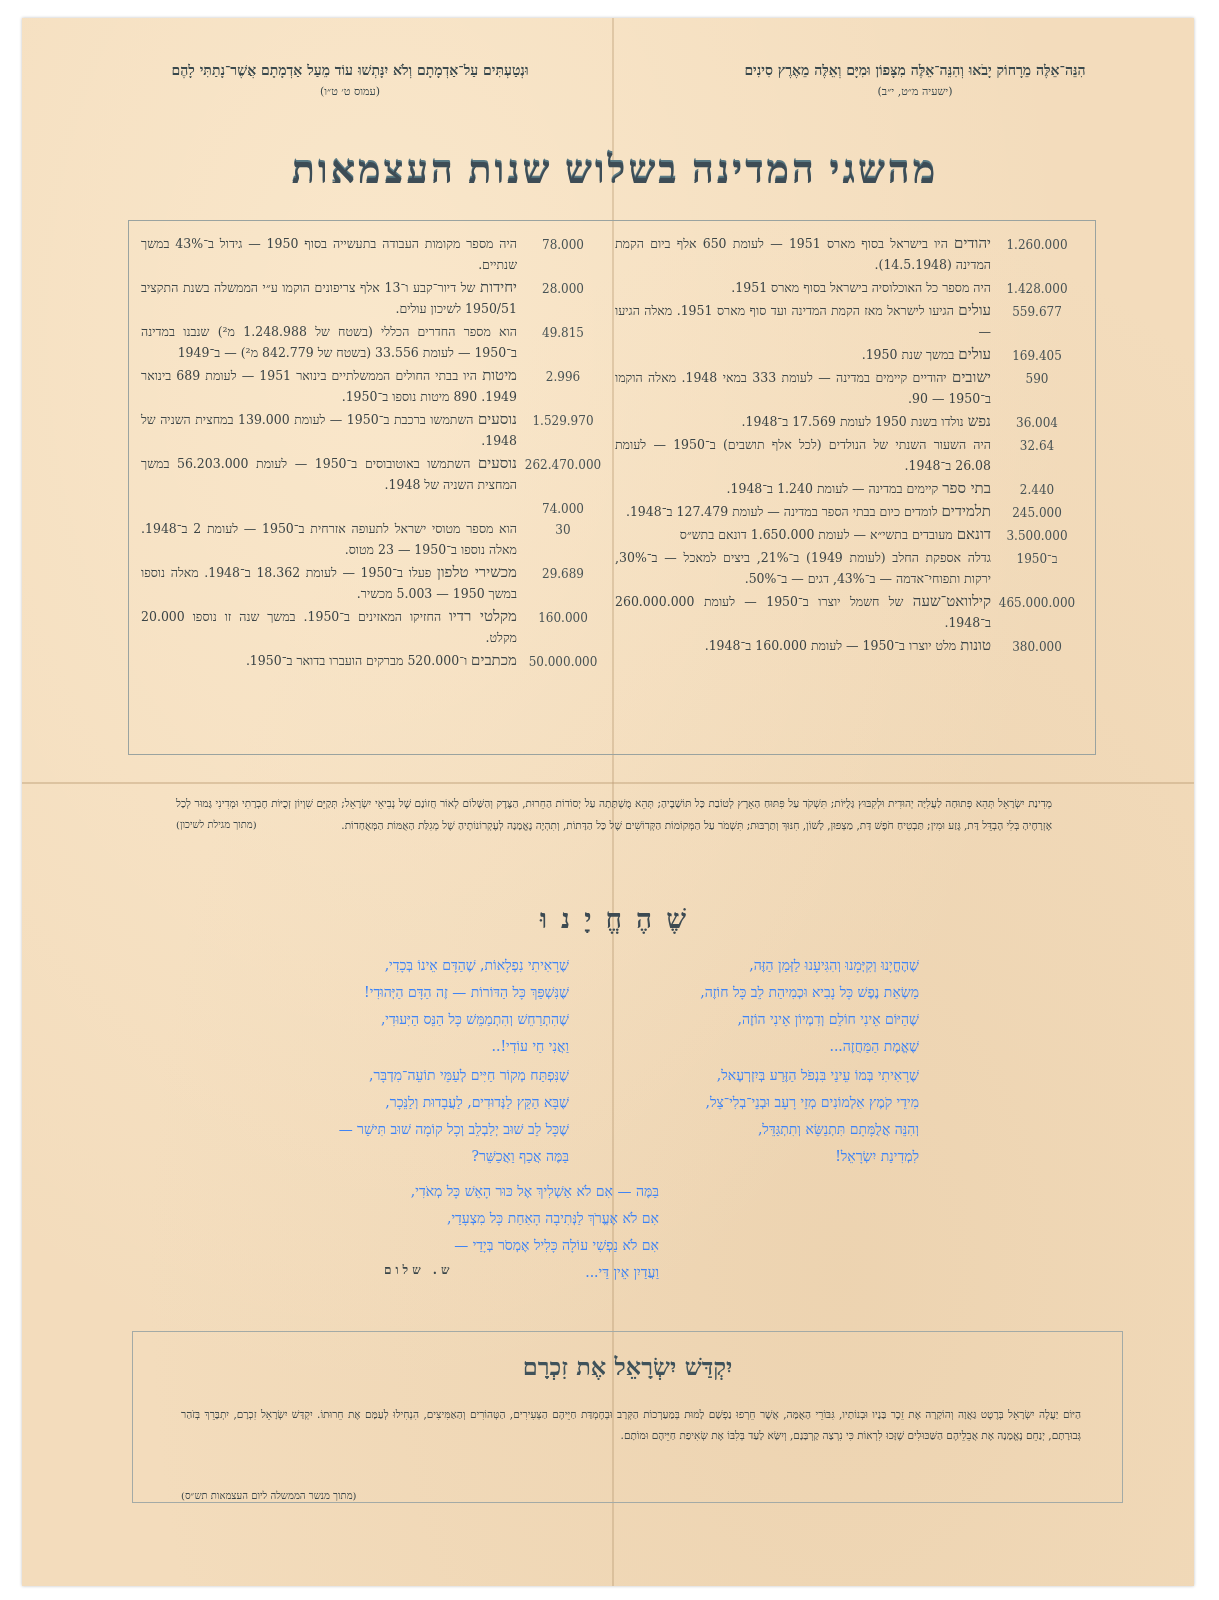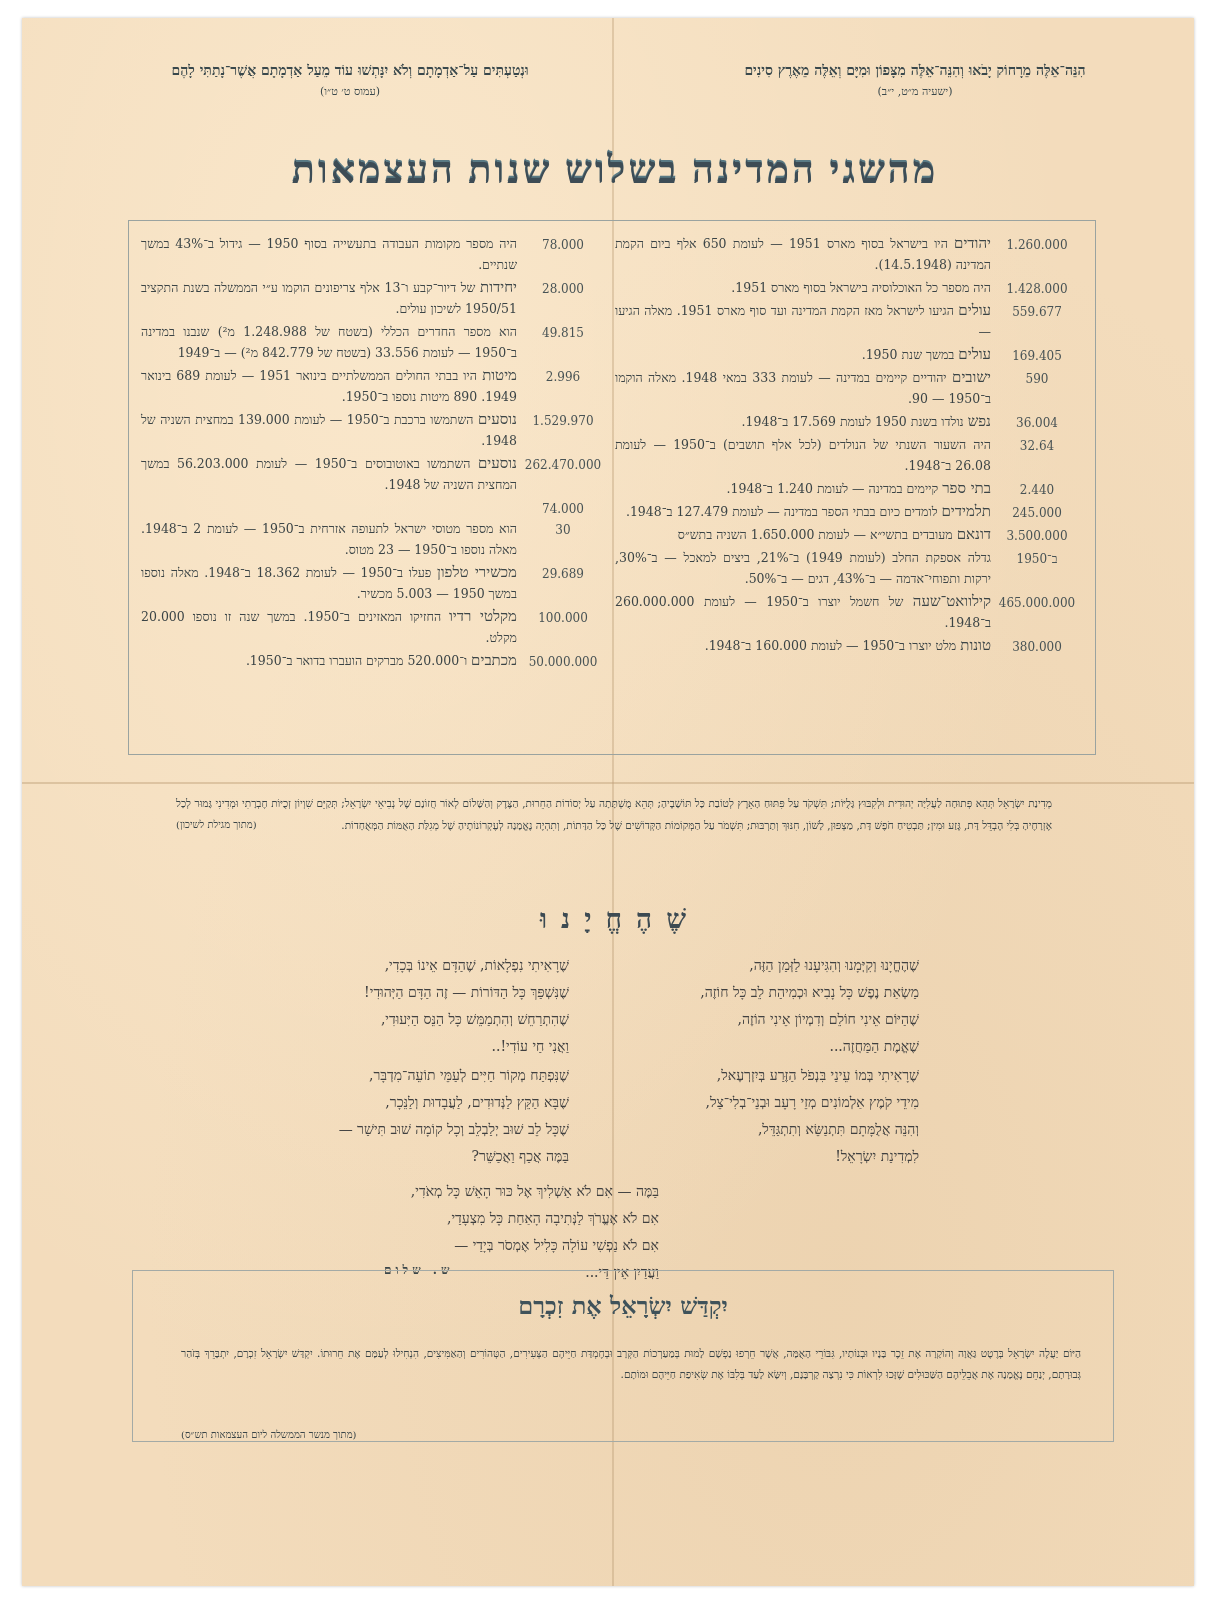--- a/index.html
+++ b/index.html
@@ -49,31 +49,32 @@
   .declaration {
     position: absolute; left: 176px; top: 792px; width: 876px;
     font-size: 10.5px; line-height: 22px; text-align: justify; color: #3a4548;
   }
   .declaration .src { float: left; font-size: 10px; }
 
   .poem-title {
     position: absolute; left: 420px; top: 902px; width: 400px; text-align: center;
     font-size: 28px; font-weight: bold; letter-spacing: 14px; color: #3c4a52;
   }
-  .stanza { position: absolute; font-size: 14px; line-height: 27px; color: #404040; white-space: nowrap; }
+  .stanza { position: absolute; font-size: 14px; line-height: 27px; color: #3b82f6; white-space: nowrap; }
   .stanza-r1 { right: 300px; top: 952px; }
   .stanza-r2 { right: 300px; top: 1062px; }
   .stanza-l1 { right: 650px; top: 952px; }
   .stanza-l2 { right: 650px; top: 1062px; }
   .stanza-c { right: 560px; top: 1178px; }
   .poem-author { position: absolute; left: 384px; top: 1263px; font-size: 12px; font-weight: bold; letter-spacing: 4px; color: #3b4649; }
 
   .memorial-box {
-    position: absolute; left: 132px; top: 1270px; width: 980px; height: 170px;
+    position: absolute; left: 132px; top: 1331px; width: 980px; height: 170px;
     border: 1px solid #a3aaa6;
+    padding-left: 9px;
   }
   .memorial-title {
     position: absolute; top: 20px; left: 0; width: 100%; text-align: center;
     font-size: 24px; font-weight: bold; color: #3f525a;
   }
   .memorial-text {
     position: absolute; top: 72px; left: 48px; width: 900px;
     font-size: 10.5px; line-height: 21px; text-align: justify; color: #3a4548;
   }
   .memorial-src { position: absolute; top: 118px; left: 48px; font-size: 10px; color: #3a4548; margin-top: 40px; }
@@ -129,21 +130,21 @@
       <div class="stat-row">
         <div class="stat-num">2.440</div>
         <div class="stat-text"><span class="kw">בתי ספר</span><span> קיימים במדינה — לעומת 1.240 ב־1948.</span></div>
       </div>
       <div class="stat-row">
         <div class="stat-num">245.000</div>
         <div class="stat-text"><span class="kw">תלמידים</span><span> לומדים כיום בבתי הספר במדינה — לעומת 127.479 ב־1948.</span></div>
       </div>
       <div class="stat-row">
         <div class="stat-num">3.500.000</div>
-        <div class="stat-text"><span class="kw">דונאם</span><span> מעובדים בתשי״א — לעומת 1.650.000 השניה בתש״ס</span></div>
+        <div class="stat-text"><span class="kw">דונאם</span><span> מעובדים בתשי״א — לעומת 1.650.000 דונאם בתש״ס</span></div>
       </div>
       <div class="stat-row">
         <div class="stat-num">ב־1950</div>
         <div class="stat-text"><span class="kw"></span><span>גדלה אספקת החלב (לעומת 1949) ב־21%, ביצים למאכל — ב־30%, ירקות ותפוחי־אדמה — ב־43%, דגים — ב־50%.</span></div>
       </div>
       <div class="stat-row">
         <div class="stat-num">465.000.000</div>
         <div class="stat-text"><span class="kw">קילוואט־שעה</span><span> של חשמל יוצרו ב־1950 — לעומת 260.000.000 ב־1948.</span></div>
       </div>
       <div class="stat-row">
@@ -181,21 +182,21 @@
       </div>
       <div class="stat-row">
         <div class="stat-num">30</div>
         <div class="stat-text"><span class="kw"></span><span>הוא מספר מטוסי ישראל לתעופה אזרחית ב־1950 — לעומת 2 ב־1948. מאלה נוספו ב־1950 — 23 מטוס.</span></div>
       </div>
       <div class="stat-row">
         <div class="stat-num">29.689</div>
         <div class="stat-text"><span class="kw">מכשירי טלפון</span><span> פעלו ב־1950 — לעומת 18.362 ב־1948. מאלה נוספו במשך 1950 — 5.003 מכשיר.</span></div>
       </div>
       <div class="stat-row">
-        <div class="stat-num">100.000</div>
+        <div class="stat-num">160.000</div>
         <div class="stat-text"><span class="kw">מקלטי רדיו</span><span> החזיקו המאזינים ב־1950. במשך שנה זו נוספו 20.000 מקלט.</span></div>
       </div>
       <div class="stat-row">
         <div class="stat-num">50.000.000</div>
         <div class="stat-text"><span class="kw">מכתבים</span><span> ו־520.000 מברקים הועברו בדואר ב־1950.</span></div>
       </div>
     </div>
 </div>
 
 <div class="declaration">

